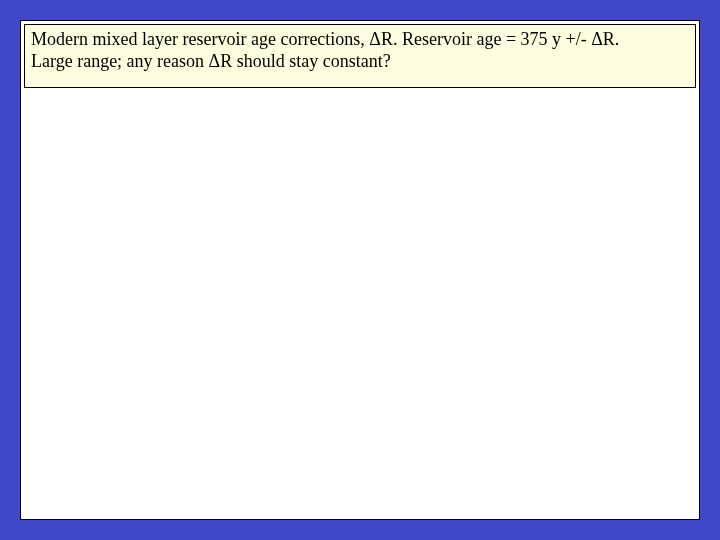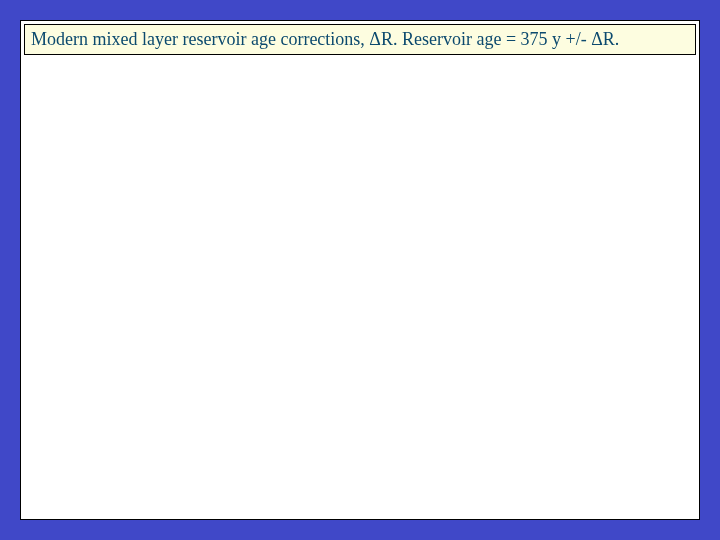--- a/index.html
+++ b/index.html
@@ -21,26 +21,27 @@
       border: 1px solid #000000;
       position: relative;
     }
     .caption-box {
       position: absolute;
       top: 3px;
       left: 3px;
       right: 3px;
       background: #fdfde0;
       border: 1px solid #000000;
-      padding: 4px 8px 3px 6px;
+      padding: 4px 8px 15px 6px;
       font-size: 18px;
       line-height: 1.2;
-      color: #0c4a6e;
+      color: #000000;
     }
   </style>
 </head>
 <body>
 
 <div class="inner-frame">
   <div class="caption-box">
     <div>Modern mixed layer reservoir age corrections, ΔR. Reservoir age = 375 y +/-  ΔR.</div>
+    <div>Large range; any reason ΔR should stay constant?</div>
   </div>
 </div>
 
 </body></html>

